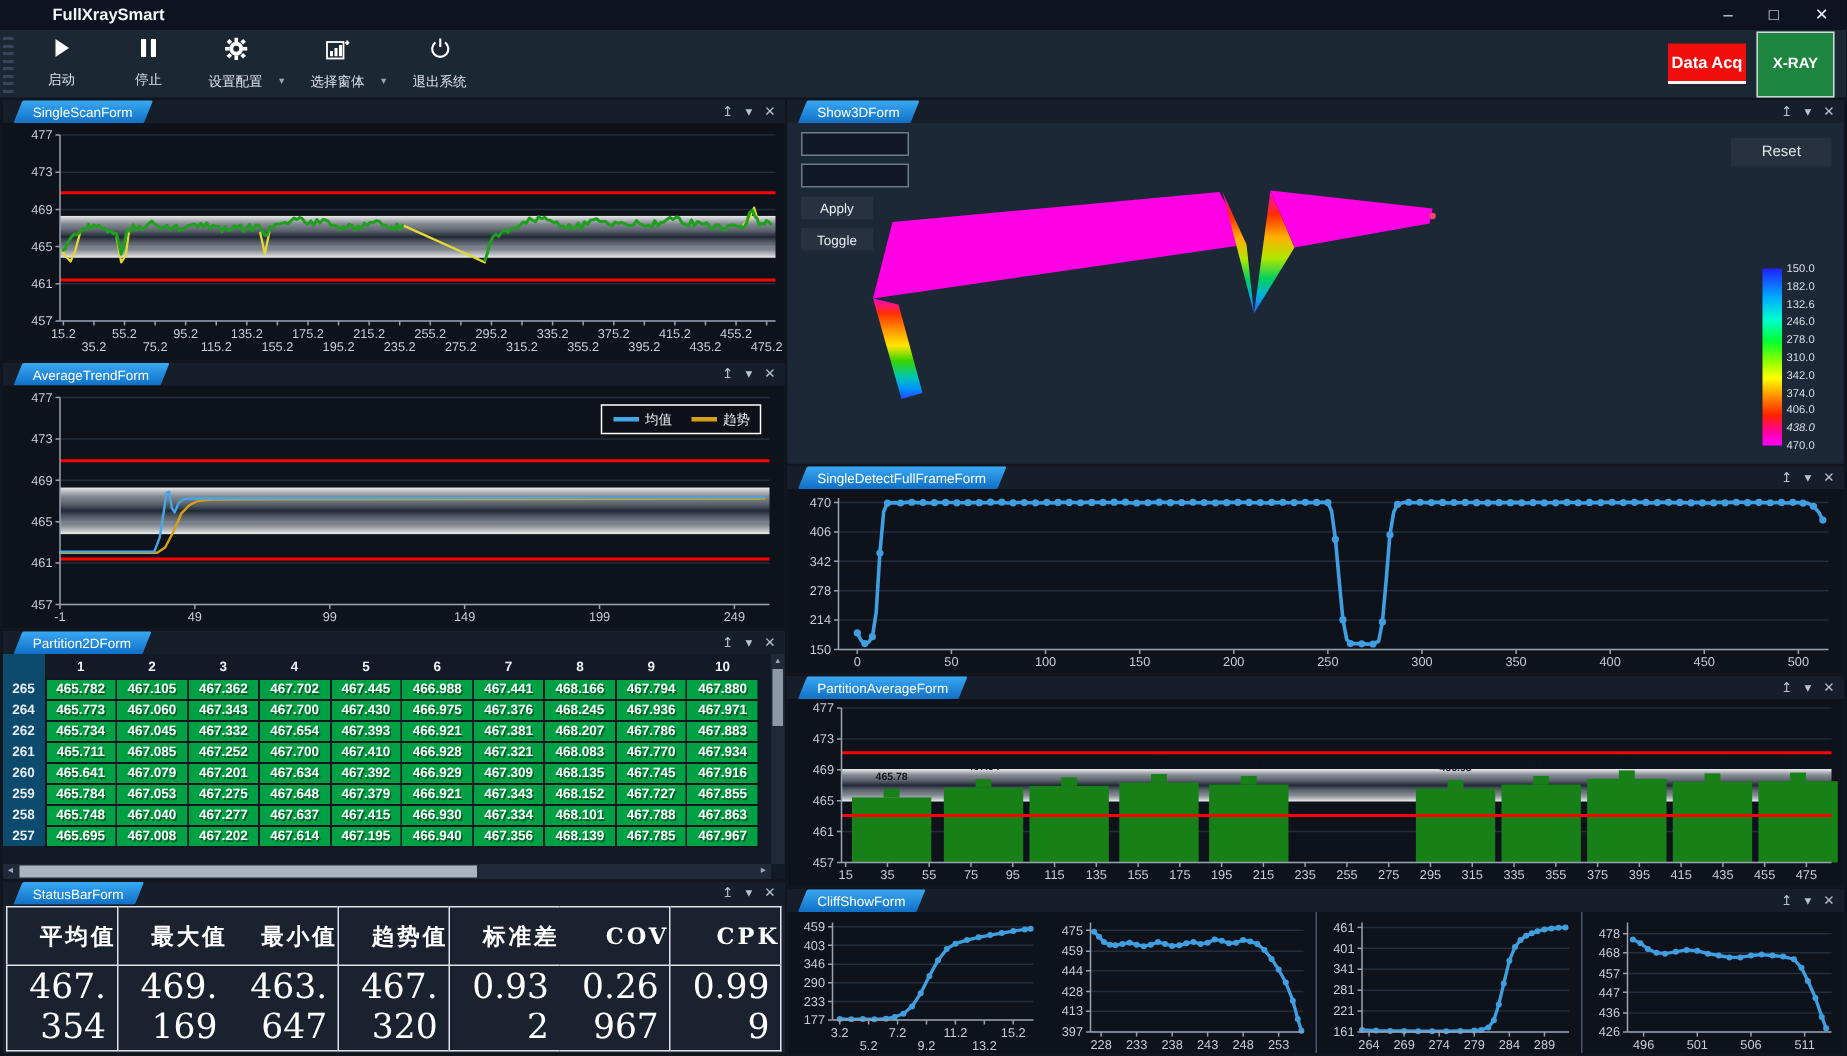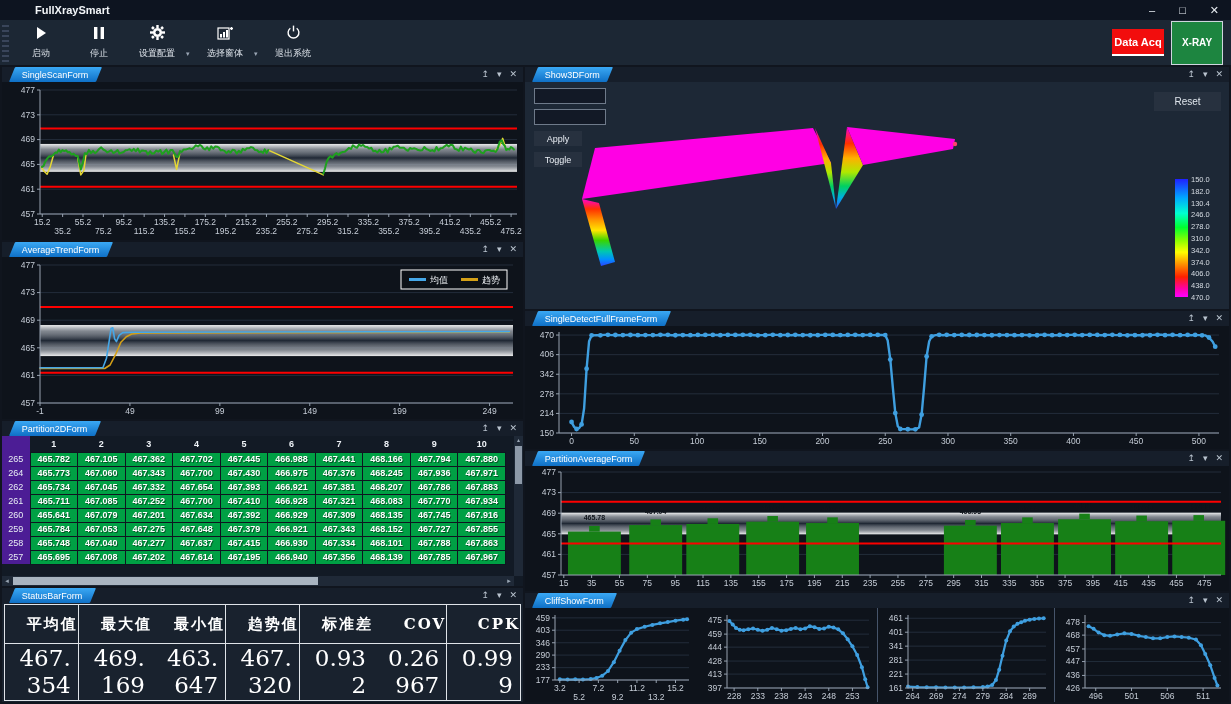--- a/index.html
+++ b/index.html
@@ -29,21 +29,21 @@
 .pbody.navy{background:#1d2836}
 .pbody.tablebg{background:#121a25}
 .pbody.statbg{background:#19222e}
 .chart{position:absolute;inset:0}
 .chart svg{display:block}
 
 .ptable{border-collapse:collapse;table-layout:fixed;width:504px;font-size:9px}
 .ptable td{height:14px;text-align:center;overflow:hidden;white-space:nowrap}
 .ptable thead td{color:#eef2f7;font-weight:bold;height:16px}
 .ptable tbody td.val{background:#00a044;color:#fff;font-weight:600;border:1px solid #0e1520;text-shadow:1px 1px 0 rgba(0,0,0,.45)}
-.ptable td.rid{color:#e8eef4;font-weight:normal;background:#4c1d95}
+.ptable td.rid{color:#e8eef4;font-weight:bold;background:#0c4a6e}
 .vscroll{position:absolute;right:0;top:0;width:9px;bottom:10px;background:#1f2937;font-size:6px;color:#9aa6b4;text-align:center}
 .vthumb{position:absolute;left:1px;right:1px;top:10px;height:38px;background:#8d99a8}
 .hscroll{position:absolute;left:0;right:9px;bottom:0;height:10px;background:#1f2937;color:#9aa6b4}
 .hthumb{position:absolute;left:11px;top:1px;height:8px;width:305px;background:#a9b4c0}
 .harrow{position:absolute;top:0;font-size:7px;line-height:10px;width:10px;text-align:center}
 
 .sttable{position:absolute;left:2px;top:1px;width:517px;border-collapse:collapse;table-layout:fixed;font-family:"DejaVu Serif",serif;color:#fff;border:1px solid #dfe3e8}
 .sttable td{text-align:right;vertical-align:middle}
 .sthead td{height:39px;font-size:15px;font-weight:bold;border-bottom:1px solid #dfe3e8;letter-spacing:2px}
 .stvals td{height:57px;font-size:23px;word-break:break-all;line-height:1.18;padding:0 7px}
@@ -532,28 +532,28 @@
       </svg>
       <input class="s3input" style="top: 6px;" value="">
       <input class="s3input" style="top: 27px;" value="">
       <button class="s3btn" style="top:49px">Apply</button>
       <button class="s3btn" style="top:70px">Toggle</button>
       <button class="resetbtn">Reset</button>
       <div class="colorbar"></div>
       <div class="cblabels" id="cblabels">
           <span style="top: 0px;">150.0</span>
           <span style="top: 11.8px;">182.0</span>
-          <span style="top: 23.6px;">130.4</span>
+          <span style="top: 23.6px;">132.6</span>
           <span style="top: 35.4px;">246.0</span>
           <span style="top: 47.2px;">278.0</span>
           <span style="top: 59px;">310.0</span>
           <span style="top: 70.8px;">342.0</span>
           <span style="top: 82.6px;">374.0</span>
           <span style="top: 94.4px;">406.0</span>
-          <span style="top: 106.2px;">438.0</span>
+          <span style="top: 106.2px; font-style: italic;">438.0</span>
           <span style="top: 118px;">470.0</span>
         </div>
     </div>
   </section>
 
   <section class="panel" style="left:525px;top:311px;width:704px;height:138px">
     <div class="phdr">
       <div class="ptab">
           <span>SingleDetectFullFrameForm</span>
         </div>

